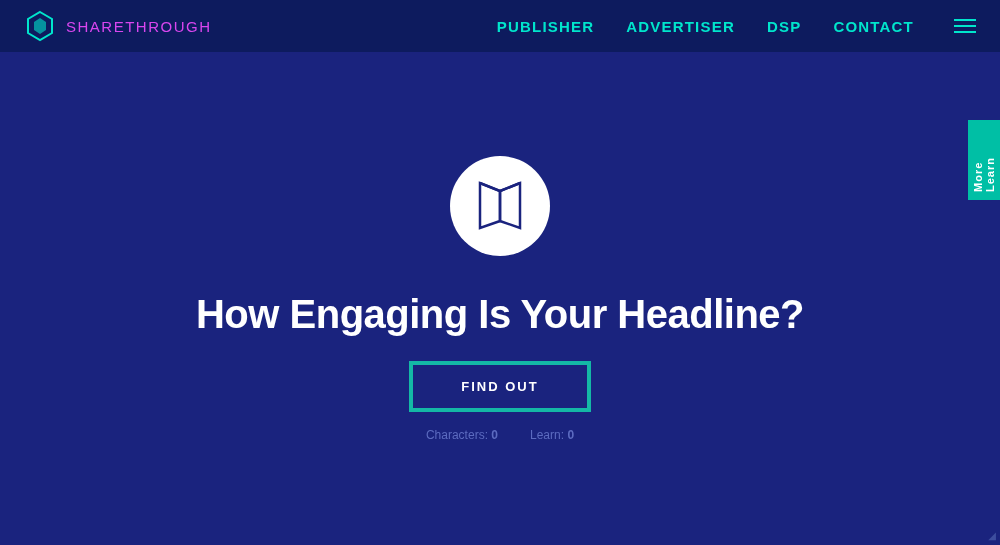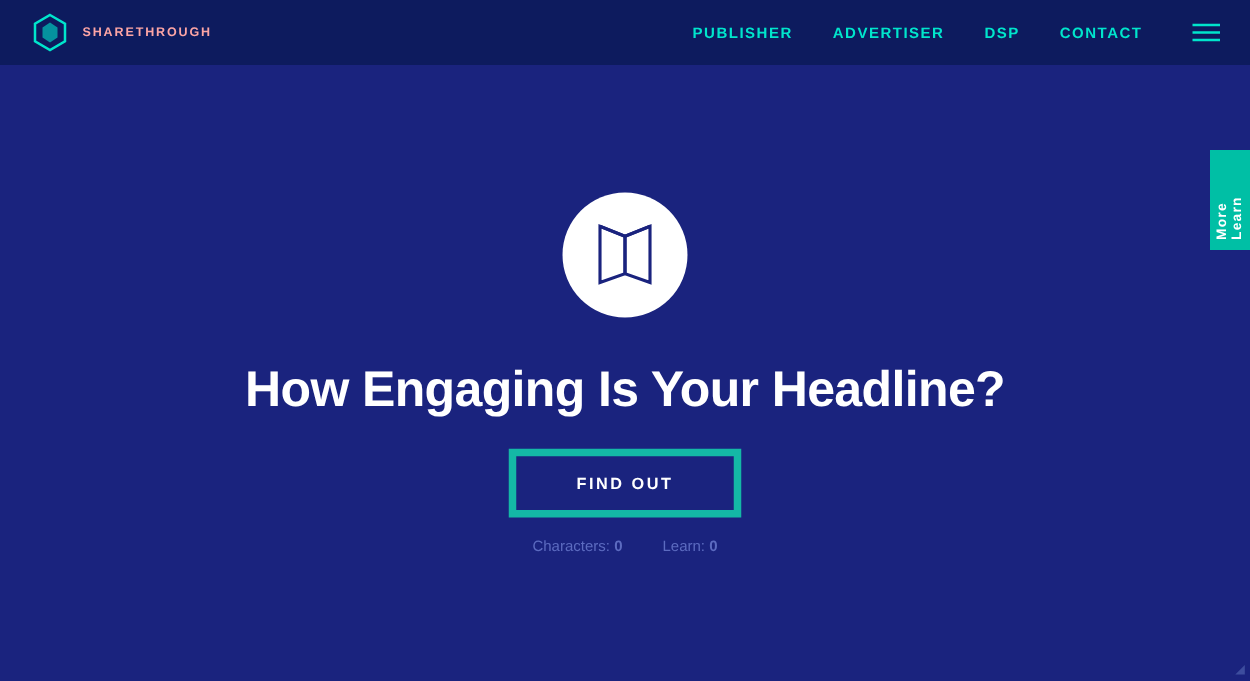--- a/index.html
+++ b/index.html
@@ -27,35 +27,35 @@
       align-items: center;
       gap: 10px;
     }
 
     .logo-icon {
       width: 32px;
       height: 32px;
     }
 
     .logo-text {
-      color: #fca5a5;
-      font-size: 10px;
-      font-weight: 700;
+      color: #d946ef;
+      font-size: 15px;
+      font-weight: 400;
       letter-spacing: 1.5px;
     }
 
     .nav-links {
       display: flex;
       align-items: center;
       gap: 32px;
     }
 
     .nav-link {
       color: #00e5cc;
-      font-size: 12px;
+      font-size: 15px;
       font-weight: 700;
       letter-spacing: 1.2px;
       text-transform: uppercase;
       cursor: pointer;
       text-decoration: none;
     }
 
     .nav-hamburger {
       display: flex;
       flex-direction: column;
@@ -114,21 +114,21 @@
       width: 400px;
       margin-bottom: 32px;
     }
 
     .headline-input::placeholder {
       color: #5c6bc0;
     }
 
     
     .find-out-btn {
-      border: 6px solid #14b8a6;
+      border: 4px solid #14b8a6;
       background: transparent;
       color: #ffffff;
       font-size: 13px;
       font-weight: 700;
       letter-spacing: 2px;
       padding: 14px 48px;
       cursor: pointer;
       text-transform: uppercase;
       margin-bottom: 16px;
     }

